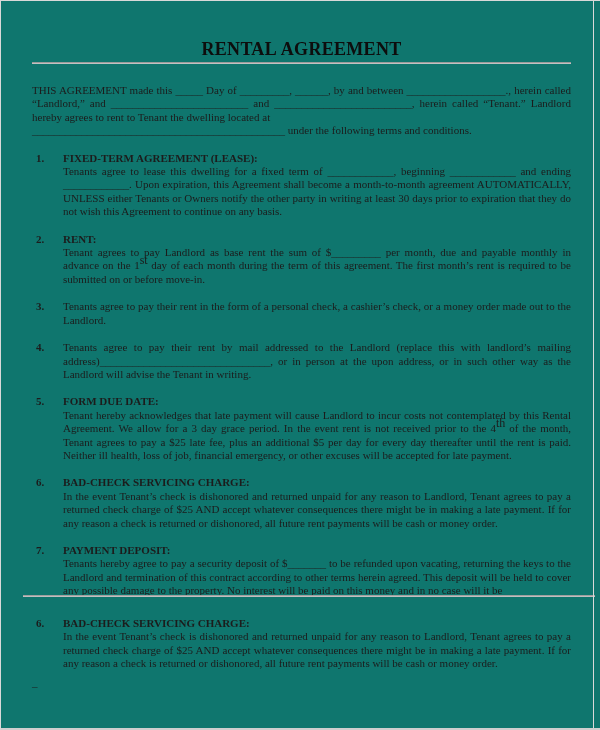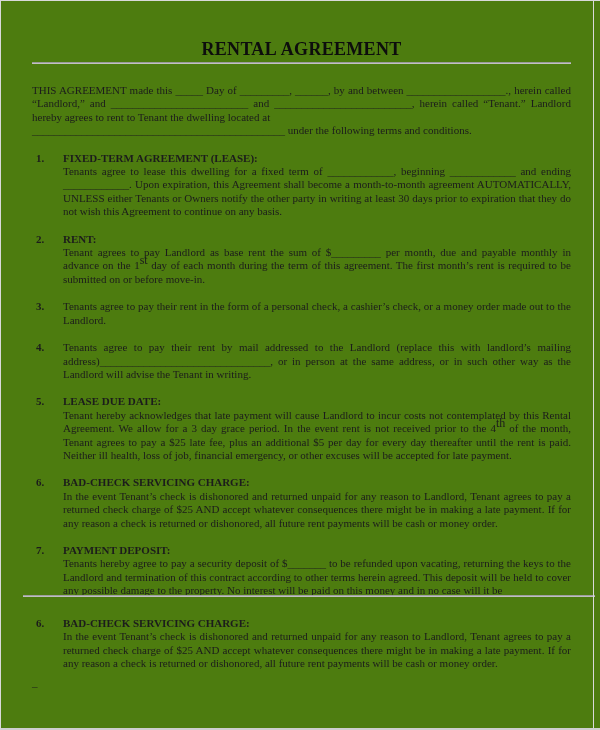--- a/index.html
+++ b/index.html
@@ -2,21 +2,21 @@
 <html><head>
 <meta charset="utf-8">
 <style>
   html, body { margin: 0; padding: 0; background: #ffffff; }
 
   .page {
     position: relative;
     width: 600px;
     height: 730px;
     box-sizing: border-box;
-    background: #4d7c0f;
+    background: #0f766e;
     border-top: 1px solid #d9d9d9;
     border-left: 1px solid #d9d9d9;
     border-bottom: 2px solid #cfcfcf;
     overflow: hidden;
     font-family: "Liberation Serif", serif;
     color: #1c1c1c;
   }
   
   .right-border {
     position: absolute;
@@ -127,28 +127,28 @@
   <div class="section">
     <div class="num">3.</div>
     <div class="content">
       <div class="body">Tenants agree to pay their rent in the form of a personal check, a cashier’s check, or a money order made out to the Landlord.</div>
     </div>
   </div>
 
   <div class="section">
     <div class="num">4.</div>
     <div class="content">
-      <div class="body">Tenants agree to pay their rent by mail addressed to the Landlord (replace this with landlord’s mailing address)_______________________________, or in person at the same address, or in such other way as the Landlord will advise the Tenant in writing.</div>
+      <div class="body">Tenants agree to pay their rent by mail addressed to the Landlord (replace this with landlord’s mailing address)_______________________________, or in person at the upon address, or in such other way as the Landlord will advise the Tenant in writing.</div>
     </div>
   </div>
 
   <div class="section">
     <div class="num">5.</div>
     <div class="content">
-      <div class="heading">LEASE DUE DATE:</div>
+      <div class="heading">FORM DUE DATE:</div>
       <div class="body">Tenant hereby acknowledges that late payment will cause Landlord to incur costs not contemplated by this Rental Agreement.  We allow for a 3 day grace period.  In the event rent is not received prior to the 4<sup>th</sup> of the month, Tenant agrees to pay a $25 late fee, plus an additional $5 per day for every day thereafter until the rent is paid.  Neither ill health, loss of job, financial emergency, or other excuses will be accepted for late payment.</div>
     </div>
   </div>
 
   <div class="section">
     <div class="num">6.</div>
     <div class="content">
       <div class="heading">BAD-CHECK SERVICING CHARGE:</div>
       <div class="body">In the event Tenant’s check is dishonored and returned unpaid for any reason to Landlord, Tenant agrees to pay a returned check charge of $25 AND accept whatever consequences there might be in making a late payment.  If for any reason a check is returned or dishonored, all future rent payments will be cash or money order.</div>
     </div>

